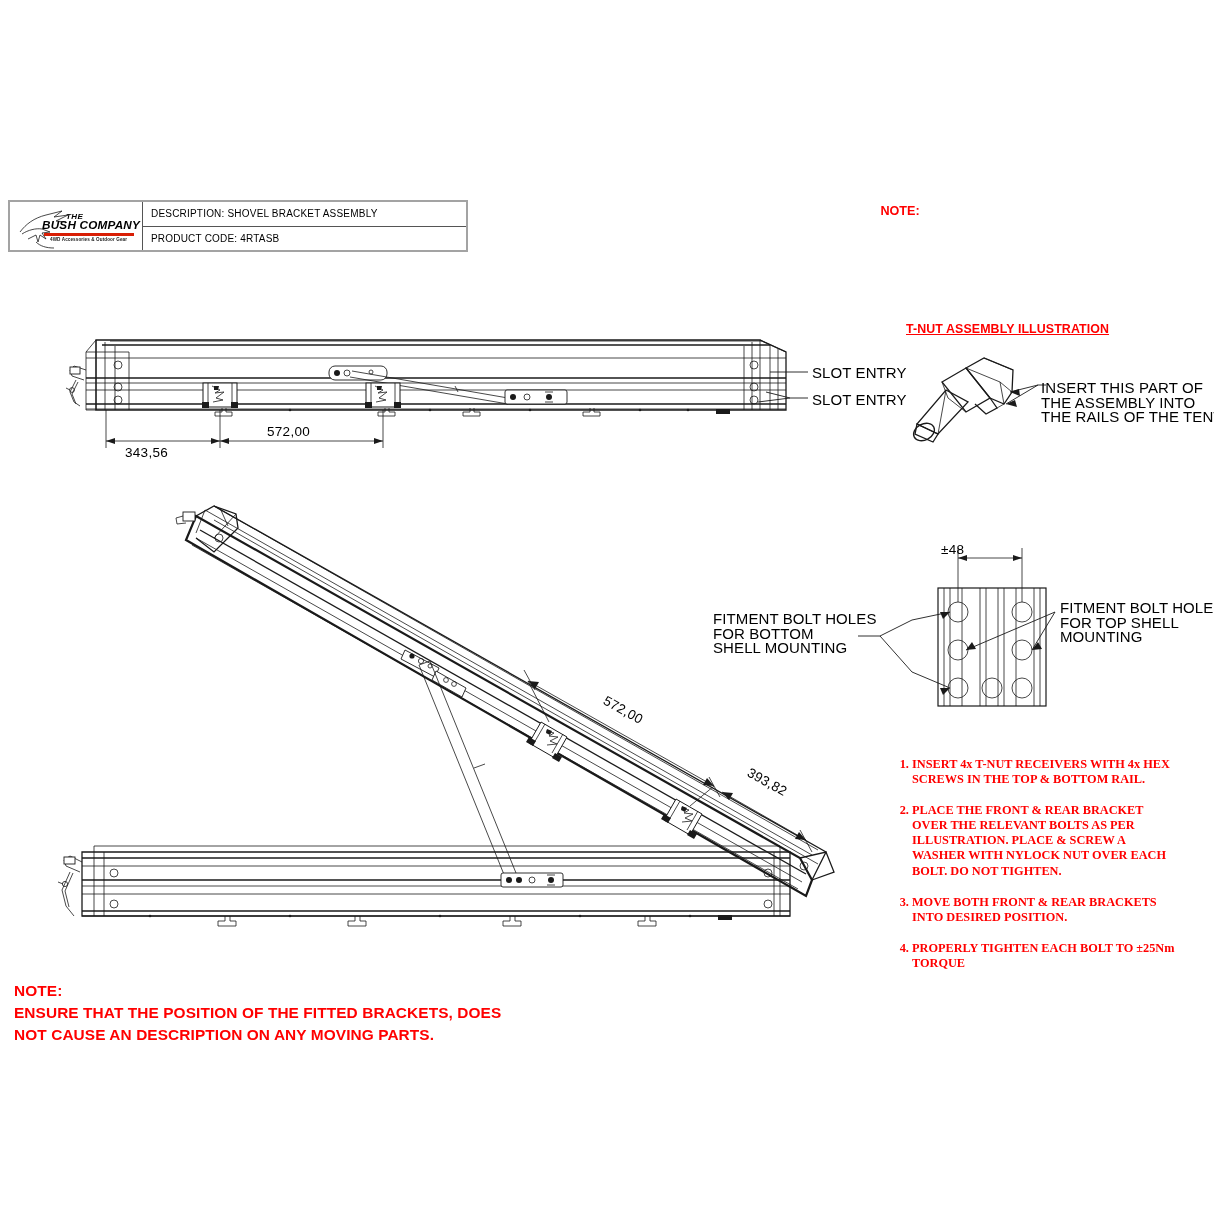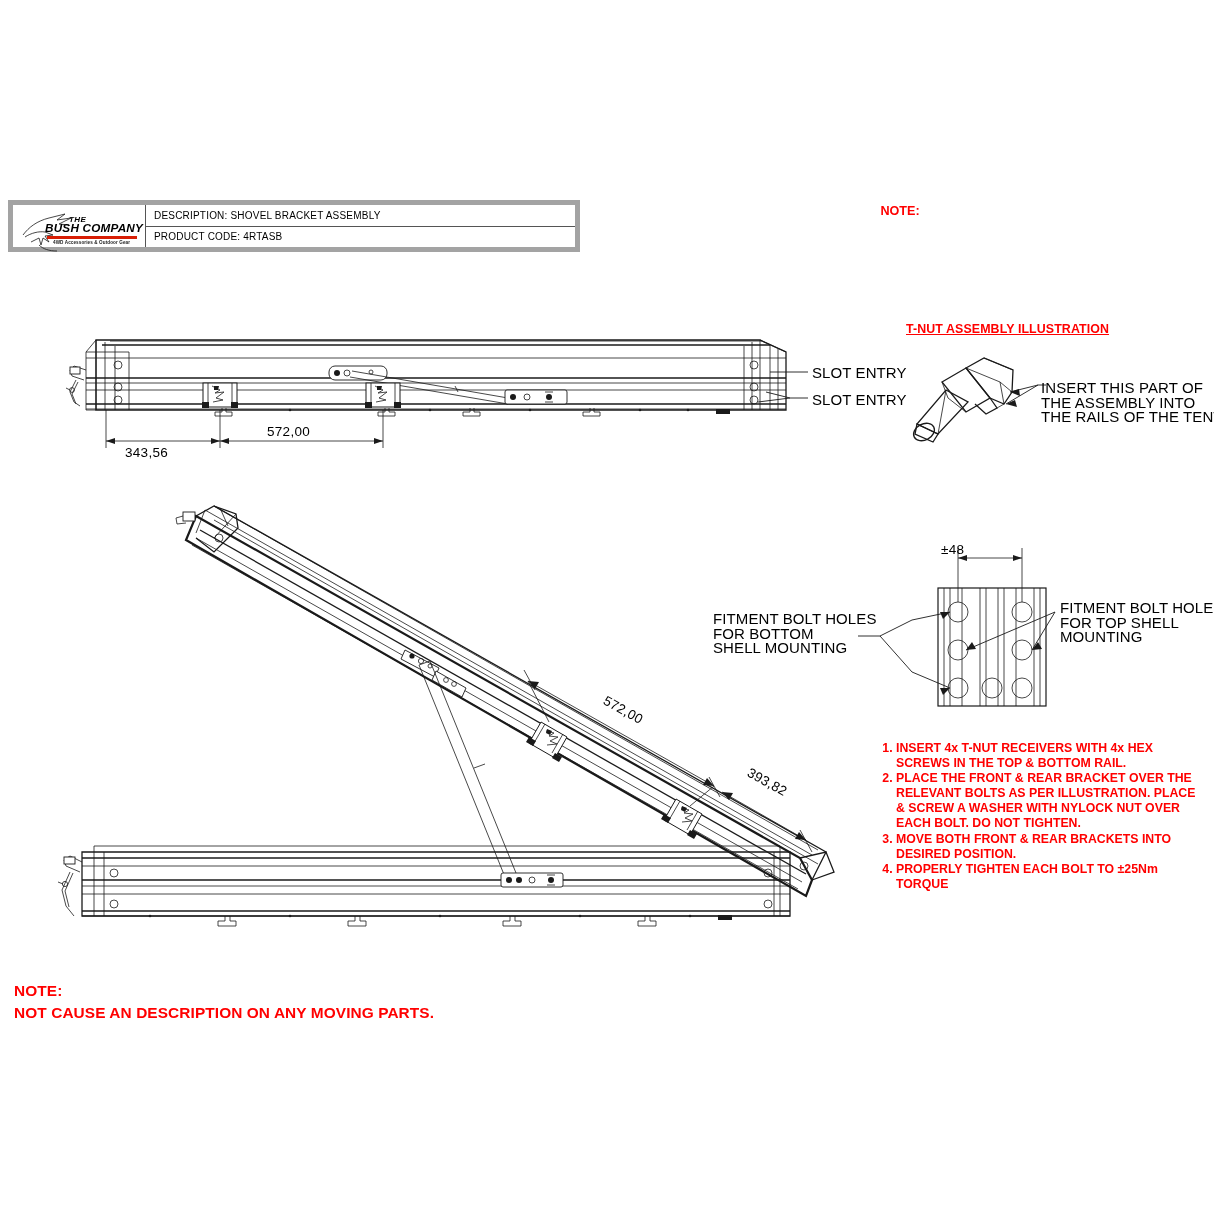--- a/index.html
+++ b/index.html
@@ -2,40 +2,40 @@
 <html><head>
 <meta charset="utf-8">
 <title>Shovel Bracket Assembly</title>
 <style>
   html,body{margin:0;padding:0;background:#ffffff;}
   body{width:1214px;height:1214px;position:relative;overflow:hidden;
        font-family:"Liberation Sans","DejaVu Sans",sans-serif;color:#000;}
   .abs{position:absolute;}
 
   
-  #title-block{left:8px;top:200px;width:572px;height:52px;border:5px solid #a3a3a3;box-sizing:border-box;display:flex;}
+  #title-block{left:8px;top:200px;width:460px;height:52px;border:2px solid #a3a3a3;box-sizing:border-box;display:flex;}
   #logo-cell{width:133px;height:100%;border-right:1px solid #555;box-sizing:border-box;position:relative;}
   #text-cell{flex:1;display:flex;flex-direction:column;}
   .tb-row{flex:1;display:flex;align-items:center;padding-left:8px;box-sizing:border-box;font-size:10px;letter-spacing:.2px;}
   .tb-row.top{border-bottom:1px solid #555;}
 
   .logo-wrap{position:absolute;left:6px;top:4px;width:122px;height:44px;}
   .logo-the{position:absolute;left:50px;top:6px;font-size:8px;font-weight:bold;font-style:italic;letter-spacing:.4px;}
   .logo-main{position:absolute;left:26px;top:13px;font-size:11.5px;font-weight:bold;font-style:italic;letter-spacing:.2px;
              transform:scaleX(1.02);transform-origin:left center;white-space:nowrap;}
   .logo-bar{position:absolute;left:28px;top:27px;width:90px;height:3px;background:#d81e05;}
   .logo-tag{position:absolute;left:34px;top:31px;font-size:4.6px;font-weight:bold;letter-spacing:.1px;white-space:nowrap;color:#222;}
 
   
   .red{color:#ff0000;font-weight:bold;}
   #top-note{left:600px;top:203px;width:600px;text-align:center;font-size:12.6px;line-height:16px;}
   #tnut-heading{left:906px;top:322px;font-size:12.4px;text-decoration:underline;letter-spacing:.1px;}
   #steps{left:866px;top:741px;width:330px;font-size:12.3px;line-height:15.1px;}
   #steps ol{margin:0;padding-left:30px;}
-  #steps li{margin:0;padding:0;}
+  #steps li{margin:16px;padding:0;font-family:Liberation Serif, serif;}
   #steps li::marker{font-weight:bold;}
   #bottom-note{left:14px;top:980px;font-size:15.4px;line-height:22px;letter-spacing:.1px;}
 
   
   .lbl{font-size:15px;line-height:14.6px;letter-spacing:.1px;white-space:pre;}
   #slot-entry-1{left:812px;top:366px;}
   #slot-entry-2{left:812px;top:393px;}
   #tnut-callout{left:1041px;top:373px;margin-top:8px;}
   #bottom-shell-label{left:713px;top:612px;}
   #top-shell-label{left:1060px;top:601px;}
@@ -406,14 +406,15 @@
   <ol>
     <li>INSERT 4x T-NUT RECEIVERS WITH 4x HEX SCREWS IN THE TOP &amp; BOTTOM RAIL.</li>
     <li>PLACE THE FRONT &amp; REAR BRACKET OVER THE RELEVANT BOLTS AS PER ILLUSTRATION. PLACE &amp; SCREW A WASHER WITH NYLOCK NUT OVER EACH BOLT. DO NOT TIGHTEN.</li>
     <li>MOVE BOTH FRONT &amp; REAR BRACKETS INTO DESIRED POSITION.</li>
     <li>PROPERLY TIGHTEN EACH BOLT TO ±25Nm TORQUE</li>
   </ol>
 </div>
 
 <div class="abs red" id="bottom-note">
   <div>NOTE:</div>
+  <div>ENSURE THAT THE POSITION OF THE FITTED BRACKETS, DOES</div>
   <div>NOT CAUSE AN DESCRIPTION ON ANY MOVING PARTS.</div>
 </div>
 
 </body></html>

